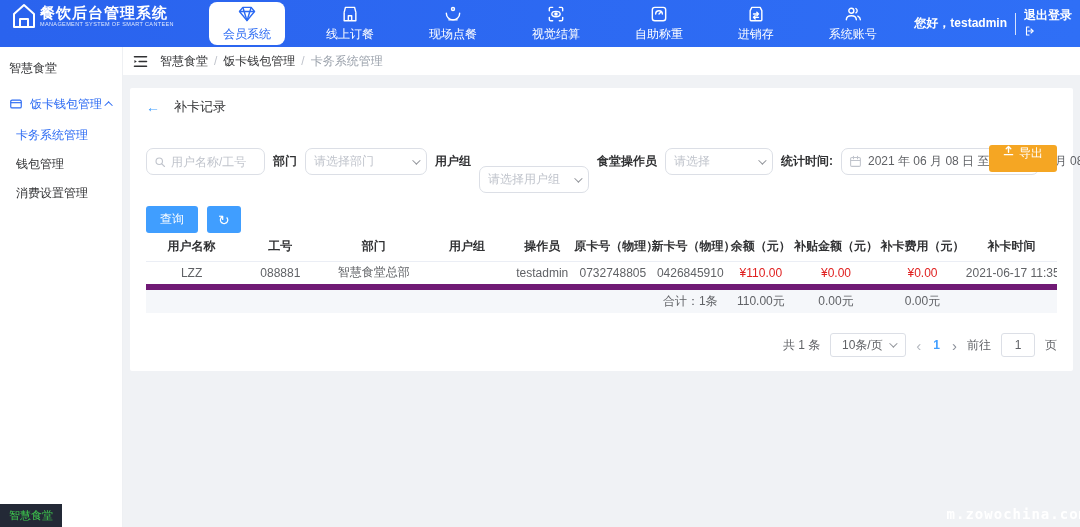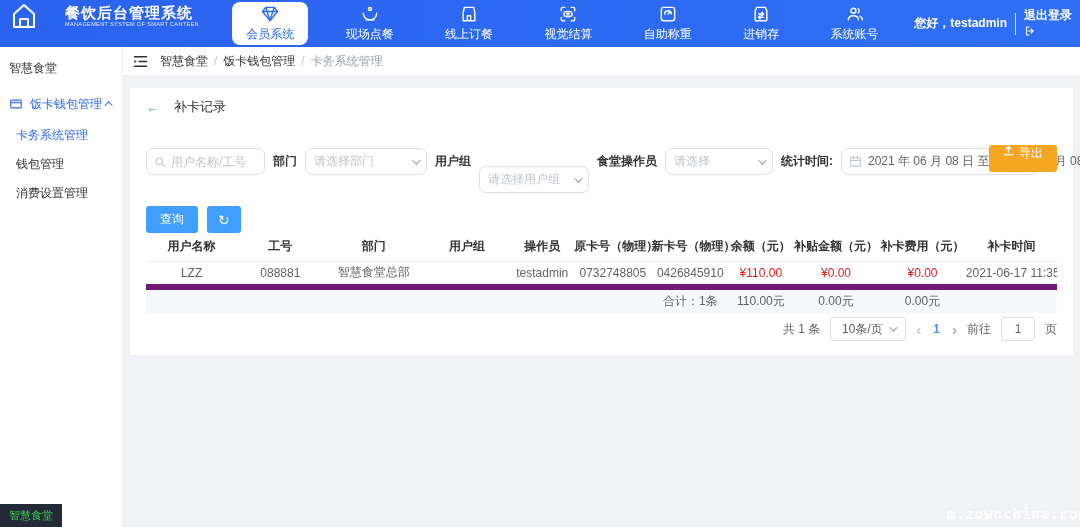--- a/index.html
+++ b/index.html
@@ -1,21 +1,21 @@
 <!DOCTYPE html>
 <html><head>
 <meta charset="utf-8">
 <style>
   * { margin:0; padding:0; box-sizing:border-box; }
   html,body { width:1080px; height:527px; overflow:hidden; }
   body { font-family:"Liberation Sans","DejaVu Sans",sans-serif; font-size:12px; color:#303133; background:#f0f2f5; position:relative; }
 
   
   .topbar { position:absolute; top:0; left:0; right:0; height:47px; background:linear-gradient(90deg,#2a63ee,#2f6ff6); display:flex; align-items:stretch; z-index:10; }
-  .logo { display:flex; align-items:center; gap:25px; padding:0 10px 16px 8px; min-width:170px; }
+  .logo { display:flex; align-items:center; gap:0; padding:0 10px 16px 8px; min-width:170px; }
   .logo-mark { width:32px; height:32px; color:#fff; }
   .logo-text { display:flex; flex-direction:column; color:#fff; }
   .logo-title { font-size:15px; font-weight:bold; letter-spacing:1px; line-height:17px; }
   .logo-sub { font-size:6px; letter-spacing:.4px; opacity:.85; transform:scale(.92); transform-origin:left; white-space:nowrap; }
   .topnav { flex:1; display:flex; align-items:stretch; justify-content:space-around; padding-right:10px; }
   .nav-item { display:flex; flex-direction:column; align-items:center; justify-content:center; gap:2px; color:#fff; font-weight:normal; font-size:12px; padding:0 14px; cursor:pointer; }
   .nav-item .nico { width:20px; height:20px; }
   .nav-item.active { background:#fff; color:#2b6af3; border-radius:8px; margin:2px 0; }
   .userbox { display:flex; align-items:center; color:#fff; font-weight:bold; gap:8px; padding-right:8px; white-space:nowrap; }
   .vdiv { width:1px; height:22px; background:rgba(255,255,255,.8); }
@@ -67,21 +67,21 @@
   .btn.icon-only { padding:0 11px; font-size:14px; line-height:1; }
   .btn.export { position:absolute; right:16px; top:57px; background:#f5a623; display:flex; align-items:flex-start; gap:5px; }
   .exp-ic { width:11px; height:11px; }
 
   table.grid { width:100%; border-collapse:collapse; margin-top:0; table-layout:fixed; }
   .grid th { font-size:12px; color:#303133; font-weight:bold; height:28px; border-bottom:1px solid #ebeef5; text-align:center; white-space:nowrap; overflow:hidden; }
   .grid td { font-size:12px; color:#606266; height:26px; border-bottom:6px solid #701a75; text-align:center; white-space:nowrap; overflow:hidden; }
   .grid td.red { color:#e02020; }
   .grid tr.summary td { background:#f5f7fa; border-bottom:none; }
 
-  .pager { display:flex; align-items:center; justify-content:flex-end; gap:10px; margin-top:4px; color:#606266; }
+  .pager { display:flex; align-items:center; justify-content:flex-end; gap:10px; margin-top:20px; color:#606266; }
   .psize { width:76px; height:24px; border:1px solid #dcdfe6; border-radius:3px; display:flex; align-items:center; justify-content:center; gap:6px; color:#606266; cursor:pointer; }
   .pg-prev { color:#b4b8bf; font-size:15px; cursor:pointer; }
   .pg-next { color:#8a8f99; font-size:15px; cursor:pointer; }
   .pg-num { color:#409eff; font-weight:bold; cursor:pointer; padding:0 2px; }
   .goto-box { width:34px; height:24px; border:1px solid #dcdfe6; border-radius:3px; text-align:center; font-size:12px; color:#606266; outline:none; font-family:inherit; }
 
   .watermark { position:absolute; right:-8px; bottom:5px; font-family:"DejaVu Sans Mono",monospace; font-weight:bold; font-size:14px; color:#fff; letter-spacing:1px; z-index:3; }
   .corner-tag { position:absolute; left:0; bottom:0; background:#232936; color:#3ecb4e; font-size:11px; padding:4px 9px; z-index:6; }
 </style>
 </head>
@@ -103,34 +103,34 @@
 
     <nav class="topnav">
       <div class="nav-item active">
         <svg class="nico" viewBox="0 0 24 24" fill="none" stroke="currentColor" stroke-width="1.7" stroke-linejoin="round">
             <path d="M7 4h10l4 5-9 11L3 9z"></path>
             <path d="M3 9h18M7 4l5 16M17 4l-5 16"></path>
           </svg>
         <span>会员系统</span>
       </div>
       <div class="nav-item">
+        <svg class="nico" viewBox="0 0 24 24" fill="none" stroke="currentColor" stroke-width="1.7" stroke-linejoin="round">
+            <path d="M5 10 L6.5 4 H17.5 L19 10"></path>
+            <path d="M5 10 V20 H19 V10"></path>
+            <path d="M10 20 V14 H14 V20"></path>
+          </svg>
+        <span>线上订餐</span>
+      </div>
+      <div class="nav-item">
         <svg class="nico" viewBox="0 0 24 24" fill="none" stroke="currentColor" stroke-width="1.7" stroke-linecap="round">
             <circle cx="12" cy="6" r="1.8"></circle>
             <path d="M4 11a8 8 0 0 0 16 0"></path>
             <path d="M7 19h10"></path>
           </svg>
         <span>现场点餐</span>
-      </div>
-      <div class="nav-item">
-        <svg class="nico" viewBox="0 0 24 24" fill="none" stroke="currentColor" stroke-width="1.7" stroke-linejoin="round">
-            <path d="M5 10 L6.5 4 H17.5 L19 10"></path>
-            <path d="M5 10 V20 H19 V10"></path>
-            <path d="M10 20 V14 H14 V20"></path>
-          </svg>
-        <span>线上订餐</span>
       </div>
       <div class="nav-item">
         <svg class="nico" viewBox="0 0 24 24" fill="none" stroke="currentColor" stroke-width="1.7" stroke-linecap="round" stroke-linejoin="round">
             <path d="M4 8V5.5A1.5 1.5 0 0 1 5.5 4H8M16 4h2.5A1.5 1.5 0 0 1 20 5.5V8M20 16v2.5a1.5 1.5 0 0 1-1.5 1.5H16M8 20H5.5A1.5 1.5 0 0 1 4 18.5V16"></path>
             <ellipse cx="12" cy="12" rx="5" ry="3.2"></ellipse>
             <circle cx="12" cy="12" r="1.3" fill="currentColor"></circle>
           </svg>
         <span>视觉结算</span>
       </div>
       <div class="nav-item">

